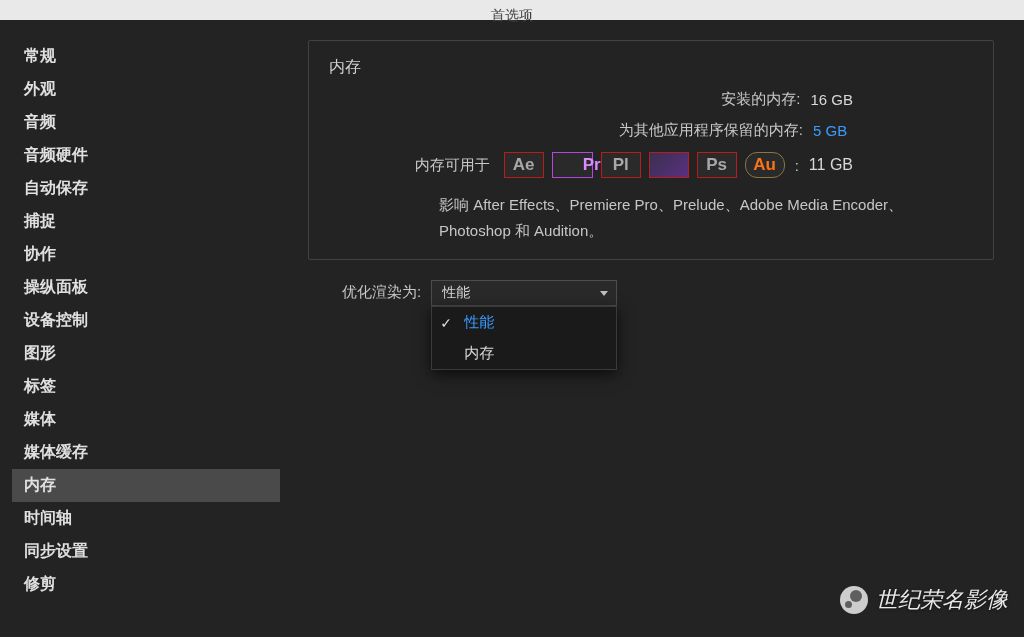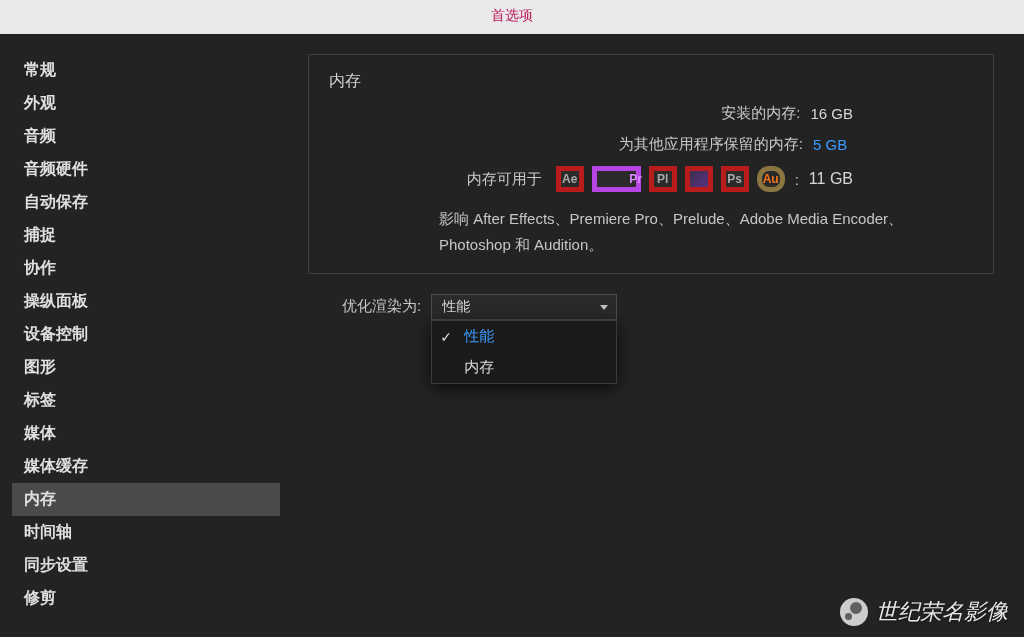--- a/index.html
+++ b/index.html
@@ -6,23 +6,23 @@
     body {
       width: 1024px;
       height: 637px;
       background: #232323;
       font-family: "PingFang SC", "Microsoft YaHei", sans-serif;
       color: #d8d8d8;
       overflow: hidden;
       position: relative;
     }
     .titlebar {
-      height: 34px;
+      height: 20px;
       background: #e9e9e9;
-      color: #be185d;
+      color: #404040;
       text-align: center;
       line-height: 30px;
       font-size: 14px;
     }
     .content {
       display: flex;
       height: calc(100% - 30px);
     }
     .sidebar {
       width: 290px;
@@ -69,27 +69,27 @@
     .app-row {
       display: flex;
       align-items: center;
       justify-content: flex-end;
       gap: 8px;
       padding-right: 120px;
       margin-bottom: 14px;
     }
     .app-row-label { color: #c8c8c8; font-size: 15px; margin-right: 6px; }
     .app-icon {
-      width: 28px;
+      width: 40px;
       height: 26px;
-      border: 5px solid #b91c1c;
+      border: 1px solid #b91c1c;
       display: flex;
       align-items: center;
       justify-content: center;
-      font-size: 12px;
+      font-size: 17px;
       font-weight: 600;
       color: #a8a8a8;
       background: #2a2a2a;
     }
     .app-icon.pr { border-color: #b845e3; color: #d88cff; padding-left: 39px; }
     .app-icon.au { border-color: #8a7640; color: #f97316; border-radius: 12px; }
     .app-icon.me {
       position: relative;
       background: linear-gradient(135deg, #3a3050 0%, #5a3080 100%);
     }
@@ -149,21 +149,21 @@
     .dropdown-opt .check {
       width: 16px;
       color: #e0e0e0;
       font-size: 14px;
     }
     .dropdown-opt.selected span.lbl { color: #3b9bff; }
     .dropdown-opt span.lbl { color: #d8d8d8; }
     .watermark {
       position: absolute;
       right: 16px;
-      bottom: 10px;
+      bottom: 22px;
       display: flex;
       align-items: center;
       gap: 8px;
       opacity: 0.9;
     }
     .watermark-icon {
       width: 28px;
       height: 28px;
       border-radius: 50%;
       background: #e0e0e0;

